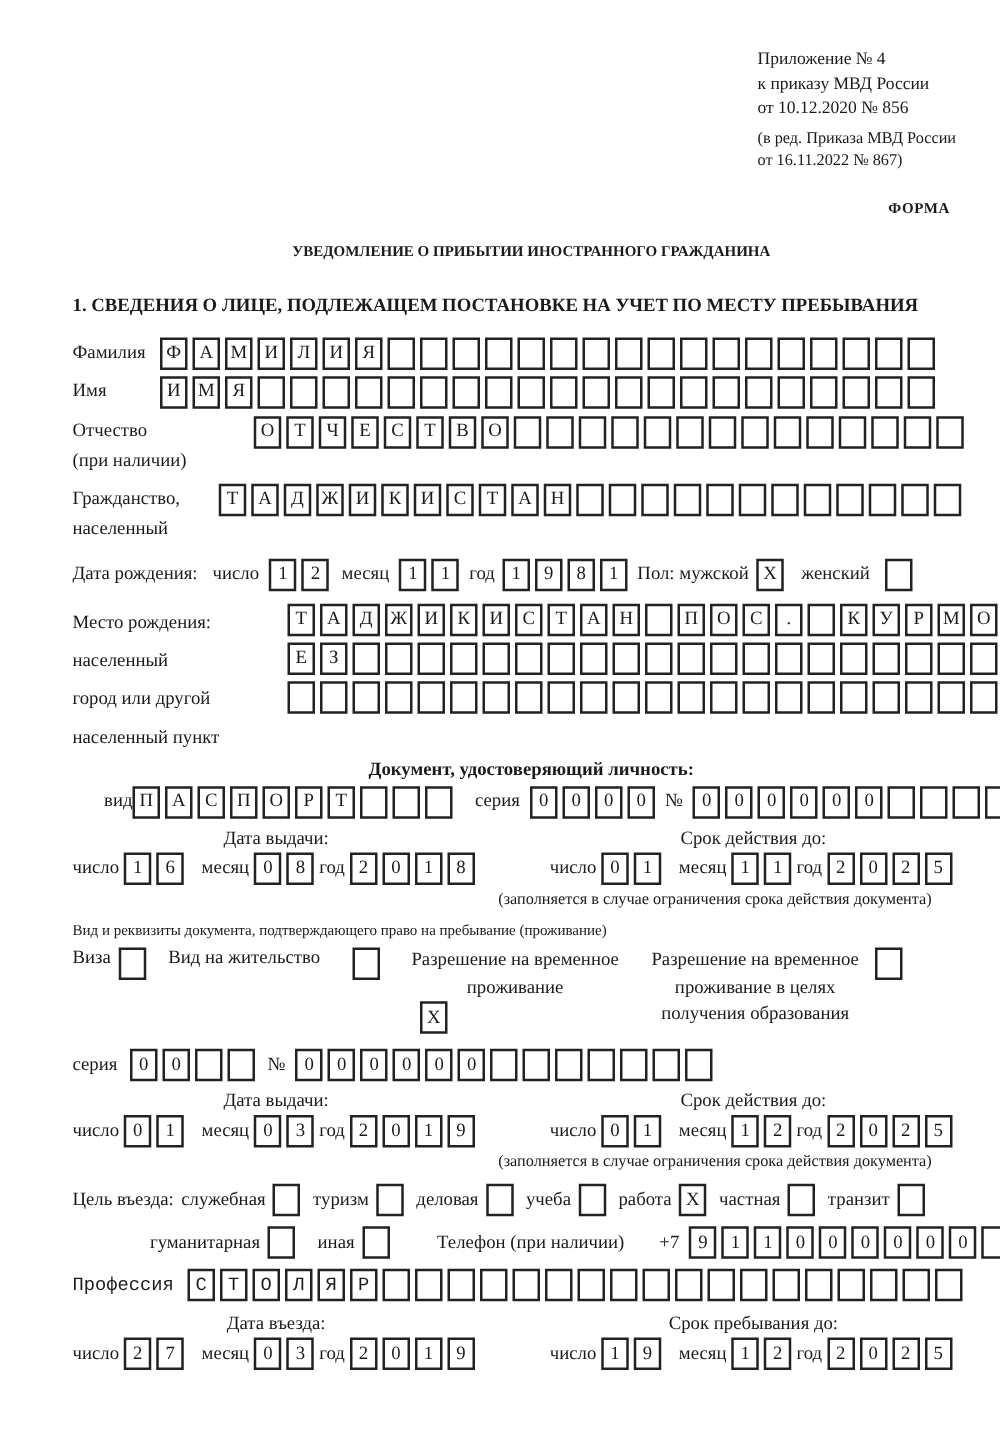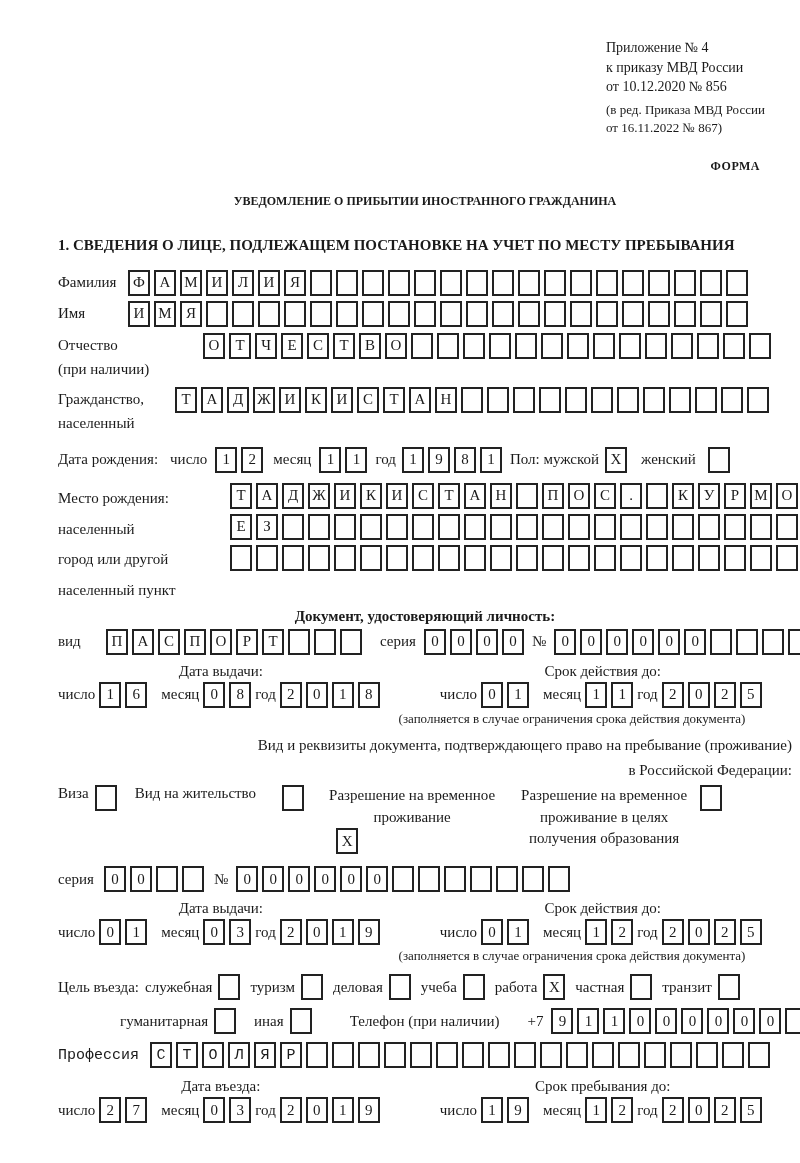--- a/index.html
+++ b/index.html
@@ -33,21 +33,21 @@
   
   .dates { display:flex; margin-top:8px; }
   .dgroup-right { margin-left:56px; }
   .dheading { text-align:center; font-size:15px; margin-bottom:2px; }
   .dline { display:flex; align-items:center; }
   .dlbl { font-size:15px; margin-right:4px; }
   .dgap { width:10px; flex:none; }
   .footnote { margin-left:auto; width:440px; text-align:center; font-size:13px; margin-top:3px; }
 
   
-  .res-line { font-size:15px; margin-top:8px;text-align:right; }
+  .res-line { font-size:12px; margin-top:8px; }
   .res-opts { display:flex; align-items:flex-start; margin-top:6px; }
   .opt { display:flex; align-items:flex-start; }
   .opt .olabel { font-size:15px; }
   .opt .checkbox { margin-left:10px; }
   .olabel.center { text-align:center; line-height:1.45; }
 
   
   .p-opt { display:flex; align-items:center; margin-right:10px; }
   .p-opt .olabel { font-size:15px; margin-right:6px; }
 </style>
@@ -302,21 +302,21 @@
           <span class="cell"></span>
           <span class="cell"></span>
           <span class="cell"></span>
           <span class="cell"></span>
         </div>
     </div>
   </div>
 
   <div style="text-align:center; font-weight:bold; font-size:15px; margin-top:2px;">Документ, удостоверяющий личность:</div>
 
-  <div class="frow" style="margin-top:4px;">
+  <div class="frow" style="margin-top:4px;text-align:right;">
     <span class="flabel" style="width:48px;">вид</span>
     <span class="cells">
         <span class="cell">П</span>
         <span class="cell">А</span>
         <span class="cell">С</span>
         <span class="cell">П</span>
         <span class="cell">О</span>
         <span class="cell">Р</span>
         <span class="cell">Т</span>
         <span class="cell"></span>
@@ -389,21 +389,20 @@
             <span class="cell">0</span>
             <span class="cell">2</span>
             <span class="cell">5</span>
           </span>
       </div>
     </div>
   </div>
   <div class="footnote">(заполняется в случае ограничения срока действия документа)</div>
 
   <div class="res-line" style="margin-top:10px;">Вид и реквизиты документа, подтверждающего право на пребывание (проживание)</div>
-  <div class="res-line">в Российской Федерации:</div>
 
   <div class="res-opts">
     <div class="opt">
       <span class="olabel">Виза</span>
       <span class="checkbox" style="margin-left:6px;"></span>
     </div>
     <div class="opt" style="margin-left:18px;">
       <span class="olabel">Вид на жительство</span>
       <span class="checkbox" style="margin-left:26px;"></span>
     </div>

